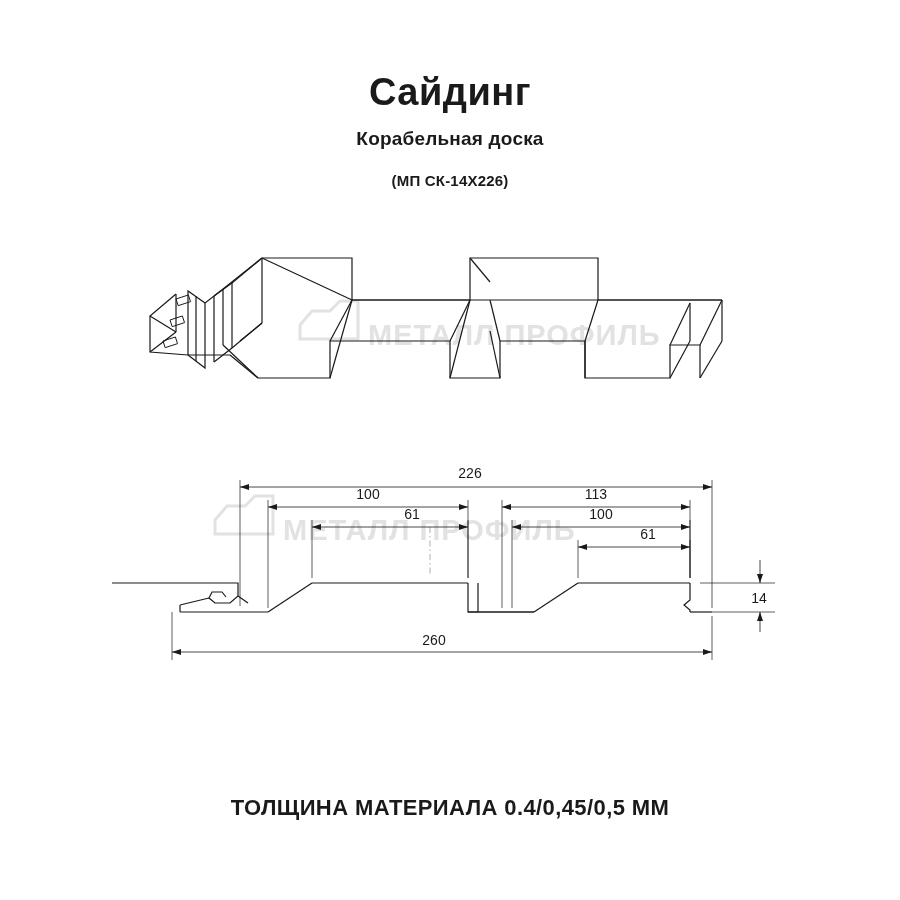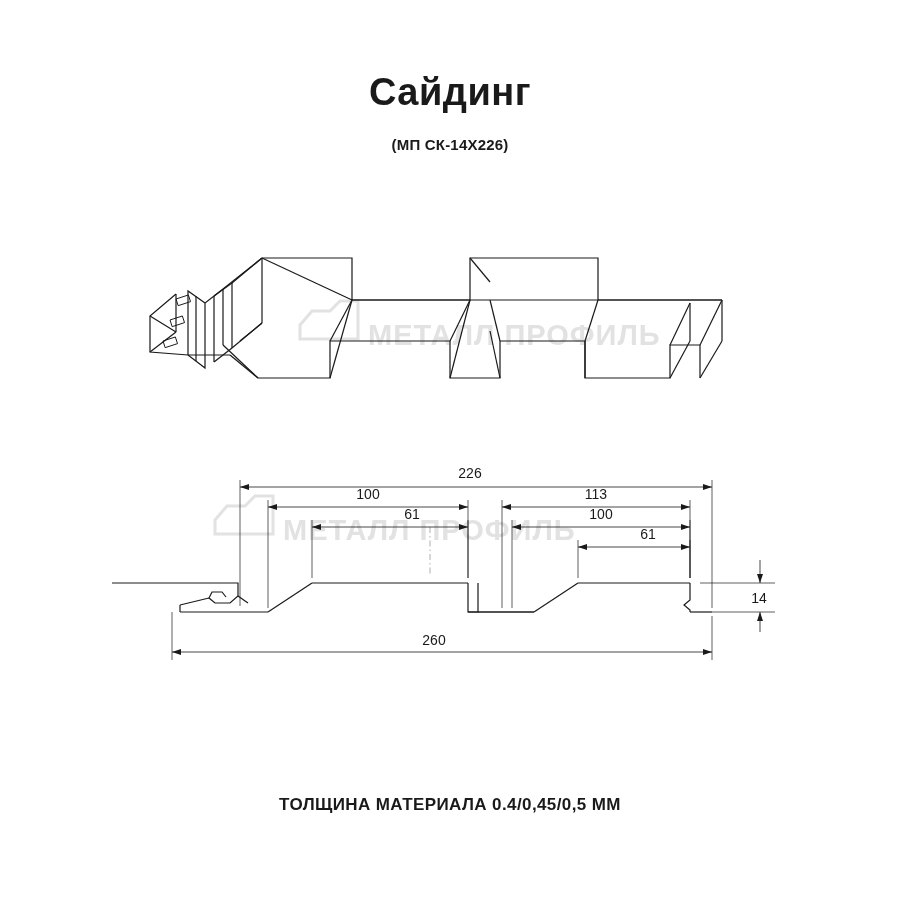--- a/index.html
+++ b/index.html
@@ -49,21 +49,21 @@
     margin-top: 22px;
     letter-spacing: 0.2px;
   }
   
   .footer {
     position: absolute;
     left: 0;
     top: 795px;
     width: 900px;
     text-align: center;
-    font-size: 17px;
+    font-size: 22px;
     font-weight: bold;
     letter-spacing: 0.4px;
   }
   
   .drawing {
     position: absolute;
     left: 0;
     top: 0;
     width: 772px;
     height: 900px;
@@ -117,20 +117,21 @@
     stroke-width: 3;
   }
 </style>
 </head>
 <body>
 
 <div class="sheet">
 
   <div class="header">
     <div class="title">Сайдинг</div>
+    <div class="subtitle">Корабельная доска</div>
     <div class="code">(МП СК-14Х226)</div>
   </div>
 
   <div class="drawing">
     <svg width="900" height="900" viewBox="0 0 900 900" xmlns="http://www.w3.org/2000/svg">
 
       <g opacity="1">
         <g class="wm-shape" transform="translate(300,325)">
           <path d="M0,0 L12,-14 L30,-14 L40,-24 L58,-24 L58,14 L0,14 Z"></path>
         </g>

